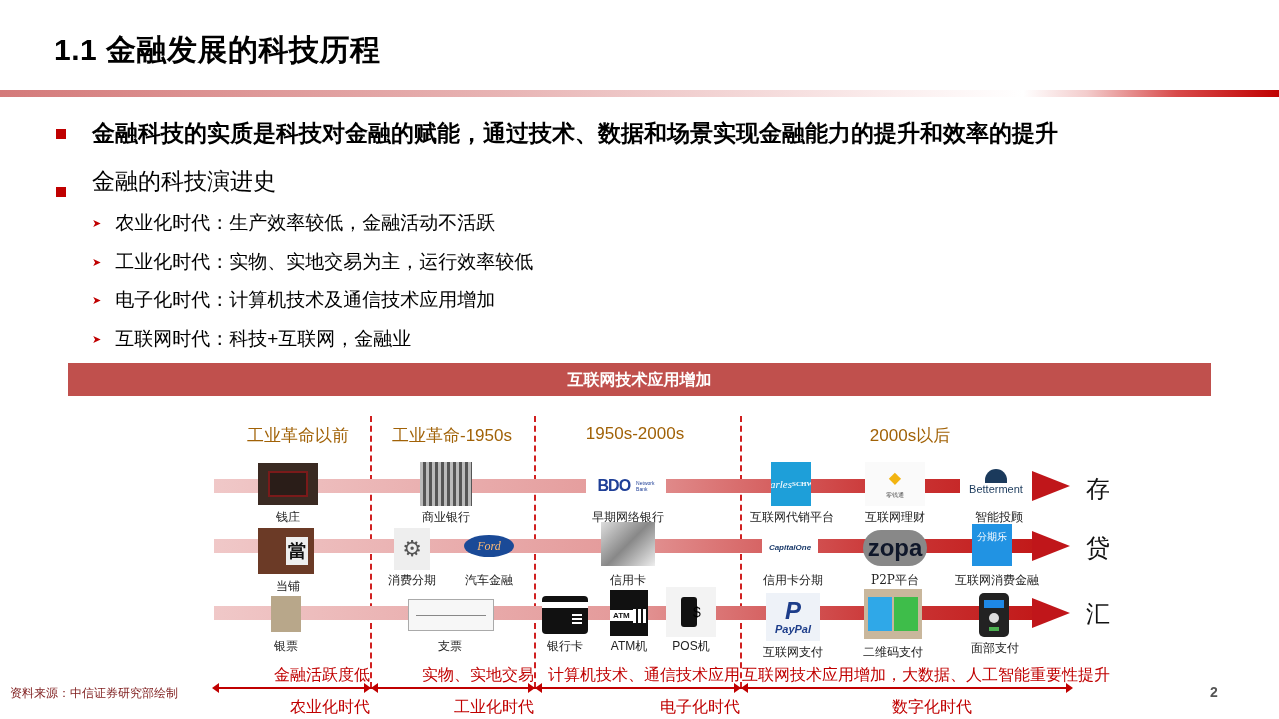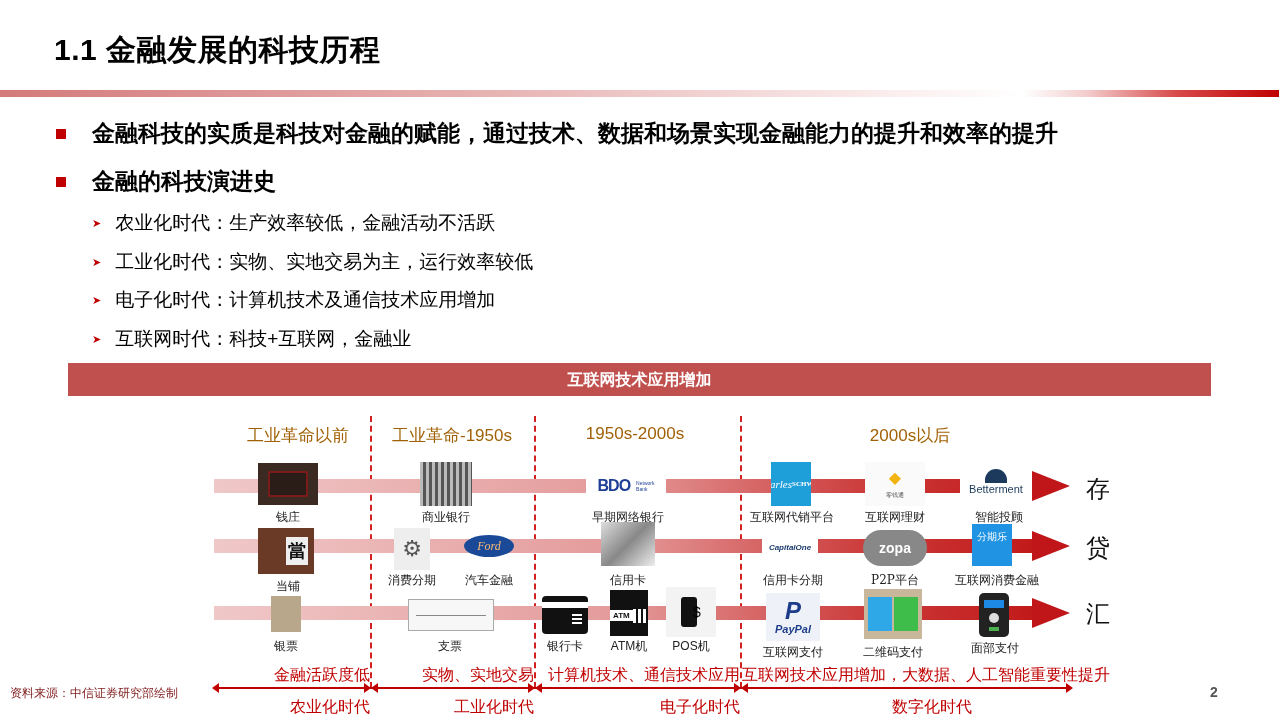--- a/index.html
+++ b/index.html
@@ -2,21 +2,21 @@
 <html><head>
 <meta charset="utf-8">
 <style>
 *{box-sizing:border-box;margin:0;padding:0}
 body{width:1279px;height:719px;background:#fff;position:relative;overflow:hidden;font-family:"Liberation Sans","DejaVu Sans",sans-serif;color:#000}
 .abs{position:absolute}
 .title{left:54px;top:30px;font-size:30px;font-weight:bold;letter-spacing:0.5px}
 .topbar{left:0;top:90px;width:1279px;height:7px;background:linear-gradient(to right,#d47a7a 0%,#e8b5b5 40%,#fbeeee 70%,#ffffff 80%,#f3cccc 85%,#d84a4a 92%,#c00000 100%)}
 .bullet1{left:56px;top:118px;font-size:23px;font-weight:bold;display:flex;align-items:center}
 .bullet1 .sq,.bullet2 .sq{width:10px;height:10px;background:#c00000;margin-right:26px}
-.bullet2{left:56px;top:166px;font-size:23px;font-weight:bold;display:flex;align-items:center}
+.bullet2{left:56px;top:166px;font-size:23px;font-weight:normal;display:flex;align-items:flex-end}
 .sub{left:92px;font-size:19px;display:flex;align-items:center}
 .sub .arr{color:#c00000;font-size:11px;margin-right:14px}
 .banner{left:68px;top:363px;width:1143px;height:33px;background:#c0504d;color:#fff;font-weight:bold;font-size:16px;text-align:center;line-height:33px}
 .era{top:424px;font-size:17px;color:#a16207;text-align:center}
 .vdash{top:416px;width:0;height:272px;border-left:2px dashed #d02020}
 .band{height:14px}
 .band1{top:479px;left:214px;width:818px;background:linear-gradient(to right,#f0c8c8,#e49a9a 50%,#cc3b3b 80%,#c21a1a)}
 .band2{top:539px;left:214px;width:818px;background:linear-gradient(to right,#f0c8c8,#e49a9a 50%,#cc3b3b 80%,#c21a1a)}
 .band3{top:606px;left:214px;width:818px;background:linear-gradient(to right,#f0c8c8,#e49a9a 50%,#cc3b3b 80%,#c21a1a)}
 .arrowhead{width:0;height:0;border-top:15px solid transparent;border-bottom:15px solid transparent;border-left:38px solid #c0161a}
@@ -132,21 +132,21 @@
 
 <div class="abs pic" style="left:464px;top:535px;width:50px;height:22px;background:#1a4a97;border-radius:50%;color:#fdba74;font-style:italic;font-family:'Liberation Serif',serif;font-size:12px">Ford</div>
 <div class="abs cap" style="left:456px;top:572px;width:66px">汽车金融</div>
 
 <div class="abs pic" style="left:601px;top:522px;width:54px;height:44px;background:linear-gradient(135deg,#ddd,#888,#eee)"></div>
 <div class="abs cap" style="left:598px;top:572px;width:60px">信用卡</div>
 
 <div class="abs pic" style="left:762px;top:538px;width:56px;height:18px;font-size:8px;color:#1a3a6a;font-weight:bold;font-style:italic">CapitalOne</div>
 <div class="abs cap" style="left:758px;top:572px;width:70px">信用卡分期</div>
 
-<div class="abs pic" style="left:863px;top:530px;width:64px;height:36px;background:#888;border-radius:18px;color:#ffffff;font-weight:bold;font-size:14px">zopa</div>
+<div class="abs pic" style="left:863px;top:530px;width:64px;height:36px;background:#888;border-radius:18px;color:#0f172a;font-weight:bold;font-size:24px">zopa</div>
 <div class="abs cap" style="left:862px;top:572px;width:66px">P2P平台</div>
 
 <div class="abs pic" style="left:972px;top:524px;width:40px;height:42px;background:#2193e3;color:#fff;font-size:10px;align-items:flex-start;padding-top:6px">分期乐</div>
 <div class="abs cap" style="left:952px;top:572px;width:90px">互联网消费金融</div>
 
 <div class="abs pic" style="left:271px;top:596px;width:30px;height:36px;background:#b8a78a"></div>
 <div class="abs cap" style="left:256px;top:638px;width:60px">银票</div>
 
 <div class="abs pic" style="left:408px;top:599px;width:86px;height:32px;background:#f7f7f7;border:1px solid #aaa">
   <div style="width:70px;height:1px;background:#888"></div>

